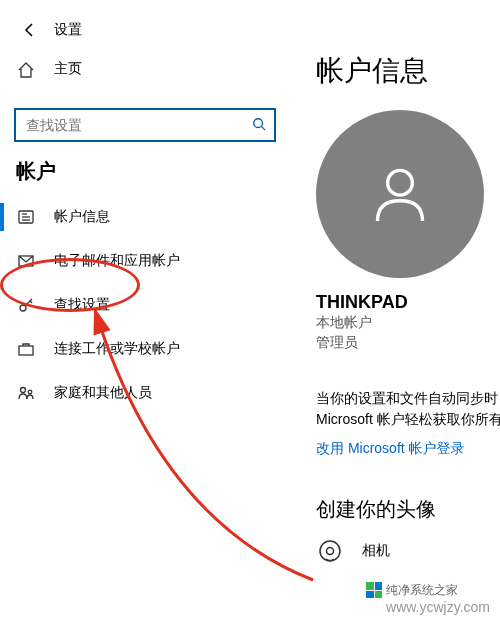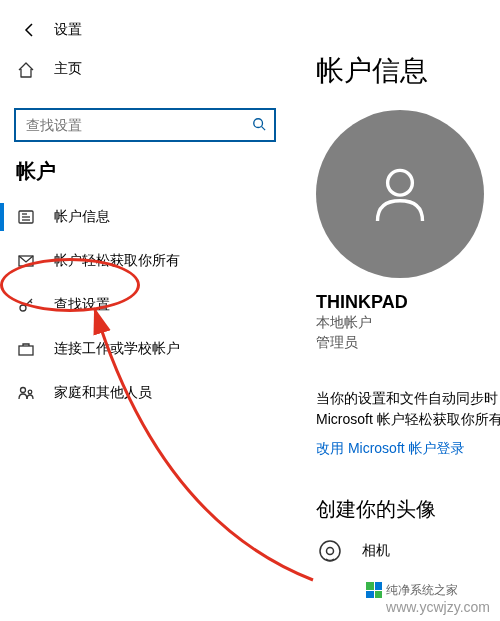--- a/index.html
+++ b/index.html
@@ -233,21 +233,21 @@
         </span>
         <span class="label">帐户信息</span>
       </div>
       <div class="nav-item">
         <span class="icon">
           <svg width="18" height="18" viewBox="0 0 18 18">
             <rect x="2" y="4" width="14" height="10" stroke="#333" stroke-width="1.3" fill="none"></rect>
             <path d="M2 4 L9 10 L16 4" stroke="#333" stroke-width="1.3" fill="none"></path>
           </svg>
         </span>
-        <span class="label">帐户轻松获取你所有</span>
+        <span class="label">电子邮件和应用帐户</span>
       </div>
       <div class="nav-item">
         <span class="icon">
           <svg width="18" height="18" viewBox="0 0 18 18">
             <circle cx="6" cy="12" r="3" stroke="#333" stroke-width="1.3" fill="none"></circle>
             <line x1="8" y1="10" x2="15" y2="3" stroke="#333" stroke-width="1.3"></line>
             <line x1="13" y1="5" x2="15" y2="7" stroke="#333" stroke-width="1.3"></line>
           </svg>
         </span>
         <span class="label">查找设置</span>

